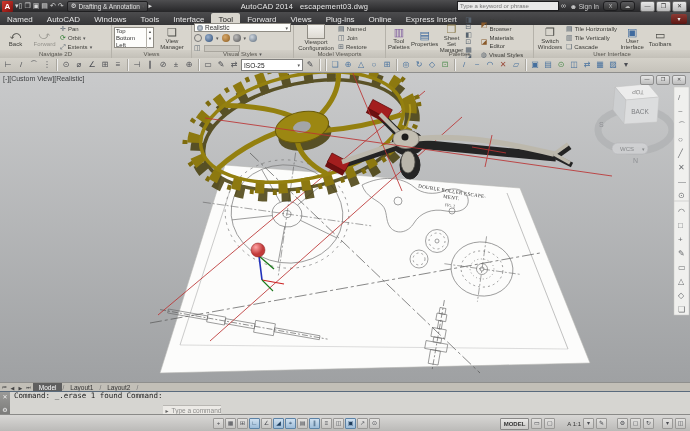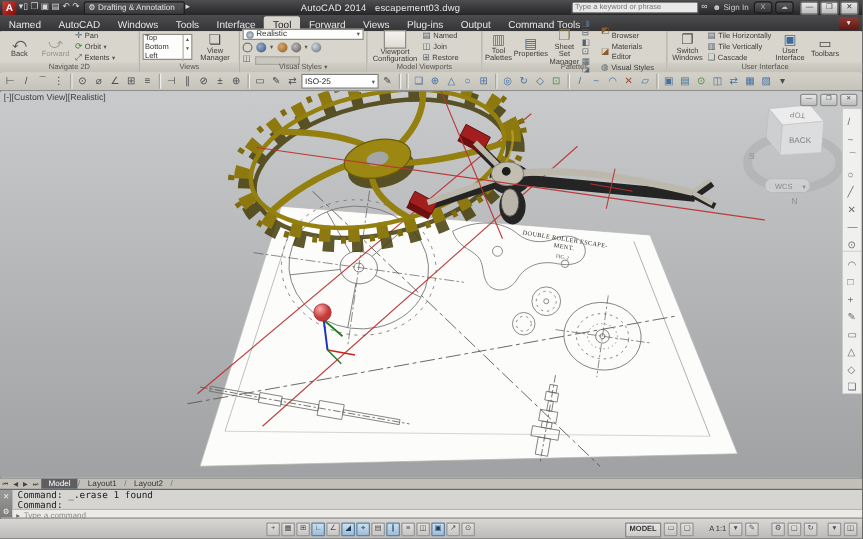--- a/index.html
+++ b/index.html
@@ -61,21 +61,21 @@
   .db{width:12px;height:8px;background:linear-gradient(#e6e6e6,#bdbdbd);border:1px solid #8e8e8e;border-radius:2px;font-size:5px;line-height:7px;text-align:center;color:#444;}
   
   #ltabs{position:absolute;left:0;top:382px;width:690px;height:9px;background:#c2bfb7;display:flex;align-items:center;font-size:6.5px;color:#333;border-top:1px solid #8f8f8d;}
   .larr{font-size:5px;color:#444;padding:0 2px;}
   .ltab{padding:0 6px;height:9px;line-height:9px;}
   .ltab.active{background:#5f5f5f;color:#fff;}
   .lslash{color:#777;}
   
   #cmd{position:absolute;left:0;top:391px;width:690px;height:23px;background:#d6d5d1;border-top:1px solid #5a6b7d;box-sizing:border-box;display:flex;}
   #cmdstrip{width:10px;background:linear-gradient(#9a9a98,#7c7c7a);display:flex;flex-direction:column;align-items:center;justify-content:space-between;color:#f0f0f0;font-size:6px;padding:1px 0;box-sizing:border-box;}
-  #cmdbody{flex:1;display:flex;flex-direction:column;}
+  #cmdbody{flex:1;display:flex;flex-direction:row;}
   .chist{font-family:"DejaVu Sans Mono",monospace;font-size:7.5px;line-height:7.5px;color:#222;padding-left:4px;}
   #cmdinput{margin-top:auto;height:8px;background:#eceae6;border-top:1px solid #b8b6b2;display:flex;align-items:center;font-size:6.5px;color:#8b8b89;padding-left:3px;gap:3px;}
   .cprompt{color:#666;font-size:6px;}
   
   #status{position:absolute;left:0;top:414px;width:690px;height:17px;background:linear-gradient(#d8d7d5,#b9b8b6);border-top:1px solid #8a8a88;display:flex;align-items:center;font-size:6.5px;color:#333;}
   .sgroup{display:flex;gap:1px;margin-left:213px;}
   .si{width:9px;height:9px;background:linear-gradient(#e3e2e0,#c6c5c3);border:1px solid #9a9997;border-radius:1px;font-size:6px;line-height:8px;text-align:center;color:#4a4c52;}
   .si.on{background:linear-gradient(#cfe0ef,#9dbcd8);border-color:#5d83a6;color:#1d3d5d;}
   .sright{display:flex;align-items:center;gap:2px;margin-left:auto;margin-right:4px;}
   #modelbtn{height:10px;background:linear-gradient(#e9e8e6,#c9c8c6);border:1px solid #8a8988;border-radius:1px;font-size:6px;font-weight:bold;line-height:10px;padding:0 3px;color:#333;}
@@ -128,22 +128,22 @@
   <div id="tabrow">
     <div class="rtab">Named</div>
     <div class="rtab">AutoCAD</div>
     <div class="rtab">Windows</div>
     <div class="rtab">Tools</div>
     <div class="rtab">Interface</div>
     <div class="rtab active">Tool</div>
     <div class="rtab">Forward</div>
     <div class="rtab">Views</div>
     <div class="rtab">Plug-ins</div>
-    <div class="rtab">Output</div>
-    <div class="rtab">Command Tools</div>
+    <div class="rtab">Online</div>
+    <div class="rtab">Express Insert</div>
     <div class="tabspacer"></div>
     <div class="tabend">▾</div>
   </div>
 
   <div id="ribbon">
 
     <div class="panel" style="width:112px">
       <div class="pbody">
         <div class="bigbtn">
           <span class="bi">⤺</span>

